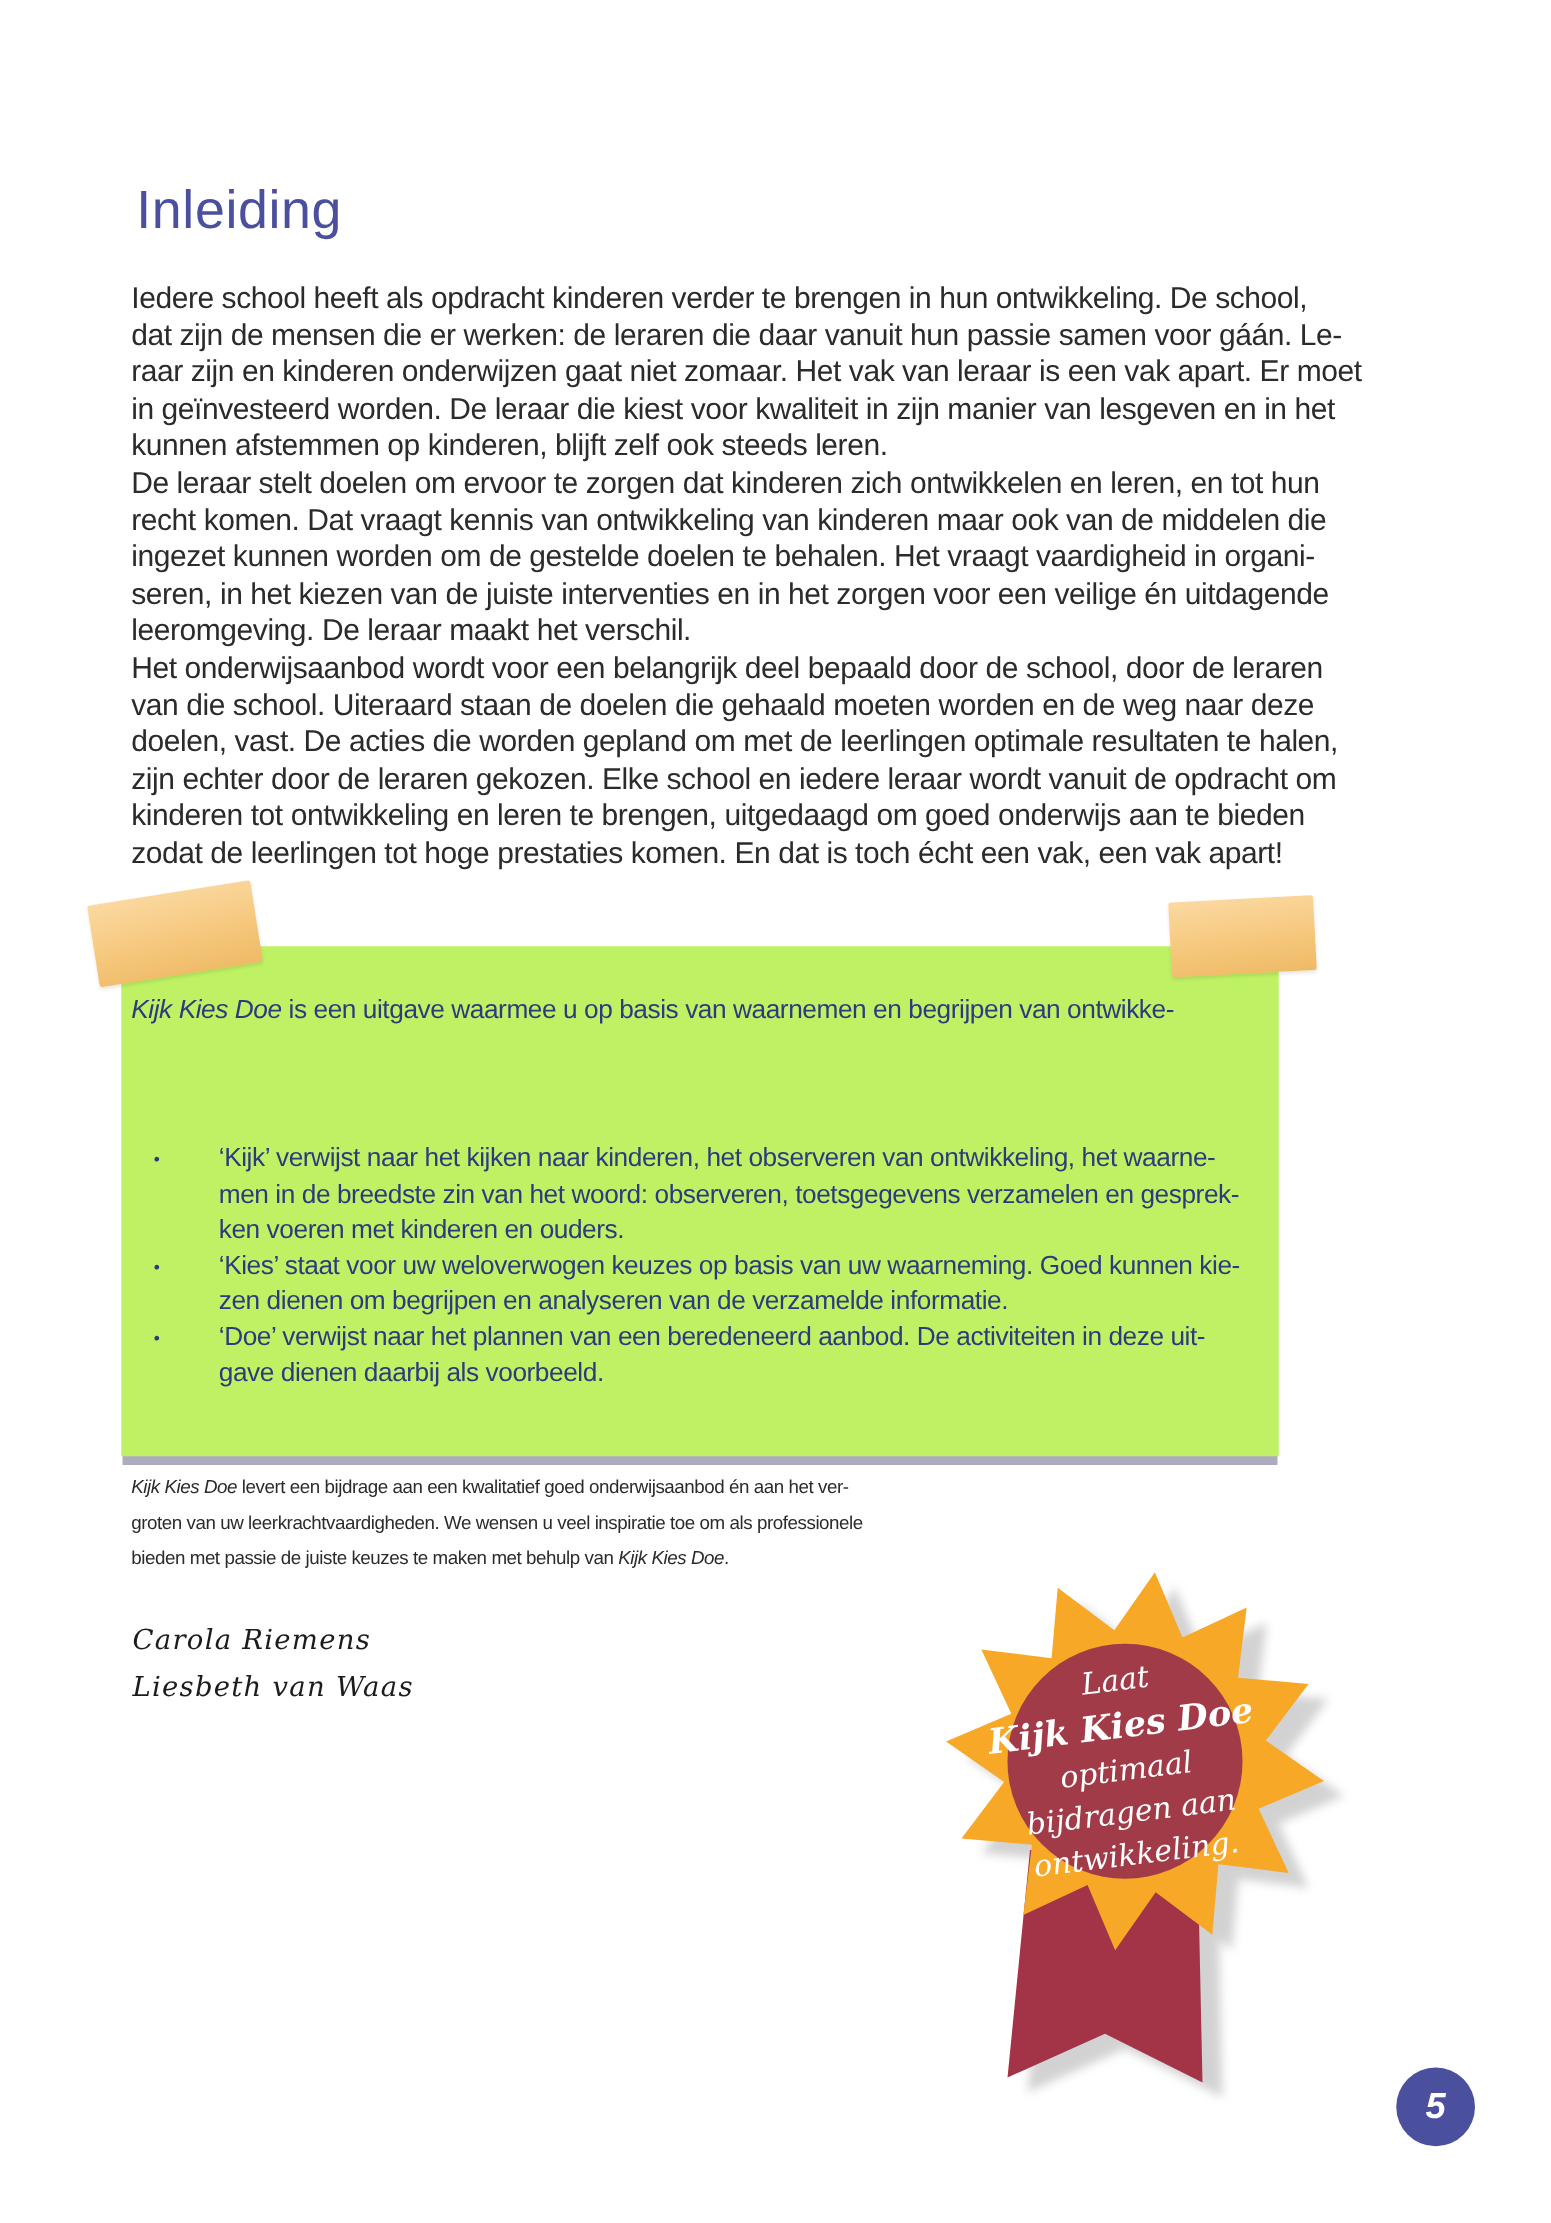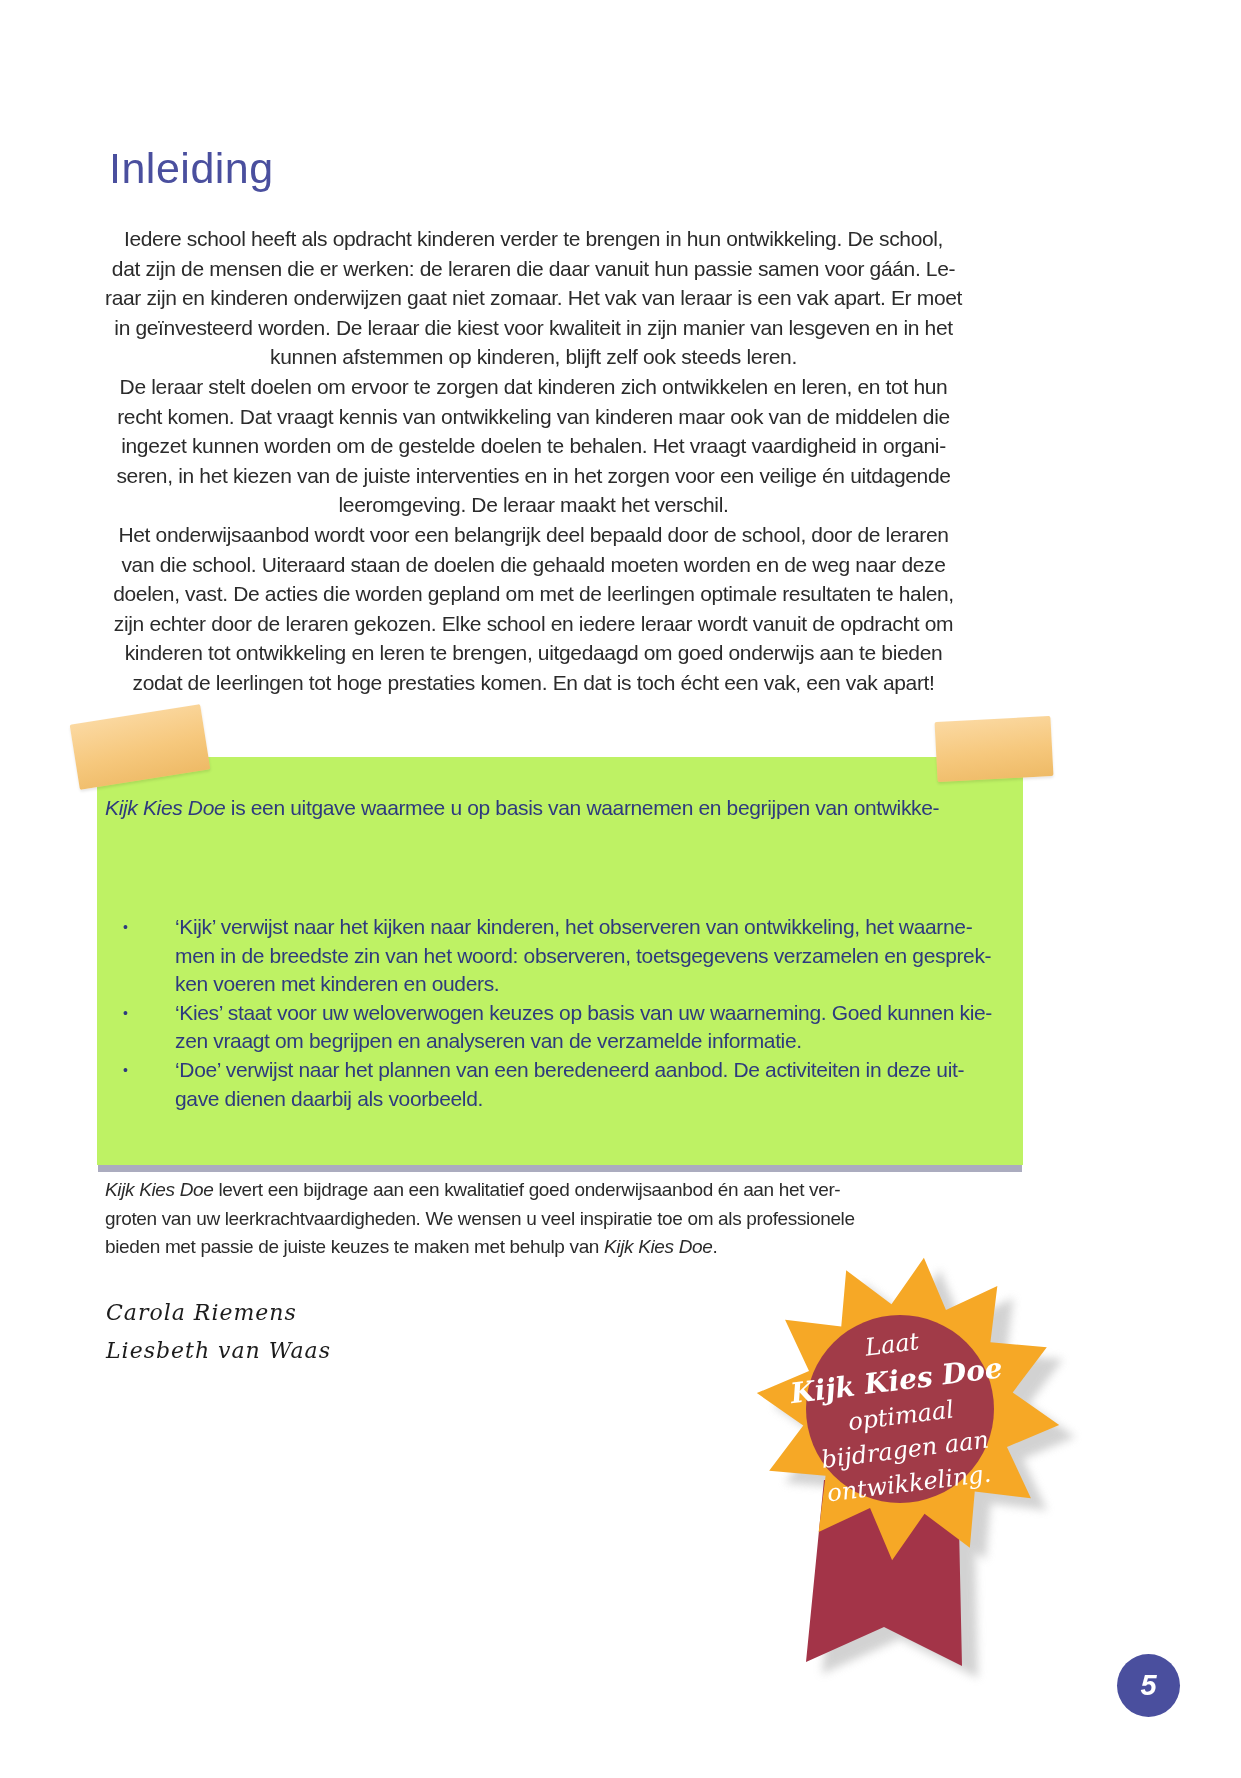--- a/index.html
+++ b/index.html
@@ -7,21 +7,21 @@
   .page{
     position:relative; width:1241px; height:1778px; background:#ffffff;
     font-family:"Liberation Sans", sans-serif; overflow:hidden;
   }
   .title{
     position:absolute; left:109px; top:144px;
     font-size:43px; font-weight:normal; color:#4a4f9e; letter-spacing:0.5px;
   }
   .body-block{
     position:absolute; left:105px; top:224px; color:#2b2b2b;
-    font-size:21px; line-height:29.6px; letter-spacing:-0.35px;text-align:center;
+    font-size:24px; line-height:29.6px; letter-spacing:-0.35px;
   }
   .body-block p{ white-space:pre; }
   .tape{
     position:absolute; z-index:3;
     background:linear-gradient(175deg,#fbd9a2 0%,#f6c87d 55%,#eeba66 100%);
     border-radius:2px;
     box-shadow:0 2px 3px rgba(0,0,0,0.10);
   }
   .tape-left{ left:74px; top:714px; width:132px; height:66px; transform:rotate(-9deg); }
   .tape-right{ left:936px; top:719px; width:116px; height:60px; transform:rotate(-3deg); }
@@ -33,21 +33,21 @@
   }
   .box-intro{ position:absolute; left:8px; top:36px; line-height:29.2px; }
   .box-intro .line{ white-space:pre; }
   .it{ font-style:italic; }
   .bullets{ position:absolute; left:26px; top:156px; line-height:28.6px; }
   .bullet{ display:flex; align-items:flex-start; }
   .dot{ flex:0 0 20px; width:20px; font-size:14px; line-height:28.6px; }
   .btext{ white-space:pre;margin-left:32px; }
   .closing{
     position:absolute; left:105px; top:1176px; color:#2b2b2b;
-    font-size:19px; line-height:28.5px; letter-spacing:-0.35px;
+    font-size:15px; line-height:28.5px; letter-spacing:-0.35px;
   }
   .closing .line{ white-space:pre; }
   .signature{
     position:absolute; left:106px; top:1294px; color:#1c1c1c;
     font-family:"DejaVu Serif", serif; font-style:italic;
     font-size:22px; line-height:38px; letter-spacing:1px;
   }
   .badge-svg{ position:absolute; left:690px; top:1230px; }
   .badge-text{
     font-family:"DejaVu Serif", serif; font-style:italic; fill:#ffffff;
@@ -92,21 +92,21 @@
     <div class="bullets">
       <div class="bullet">
         <span class="dot">•</span>
         <span class="btext">‘Kijk’ verwijst naar het kijken naar kinderen, het observeren van ontwikkeling, het waarne-
 men in de breedste zin van het woord: observeren, toetsgegevens verzamelen en gesprek-
 ken voeren met kinderen en ouders.</span>
       </div>
       <div class="bullet">
         <span class="dot">•</span>
         <span class="btext">‘Kies’ staat voor uw weloverwogen keuzes op basis van uw waarneming. Goed kunnen kie-
-zen vraagt om begrijpen en analyseren van de verzamelde informatie.</span>
+zen dienen om begrijpen en analyseren van de verzamelde informatie.</span>
       </div>
       <div class="bullet">
         <span class="dot">•</span>
         <span class="btext">‘Doe’ verwijst naar het plannen van een beredeneerd aanbod. De activiteiten in deze uit-
 gave dienen daarbij als voorbeeld.</span>
       </div>
     </div>
   </div>
 
   <div class="tape tape-left"></div>

